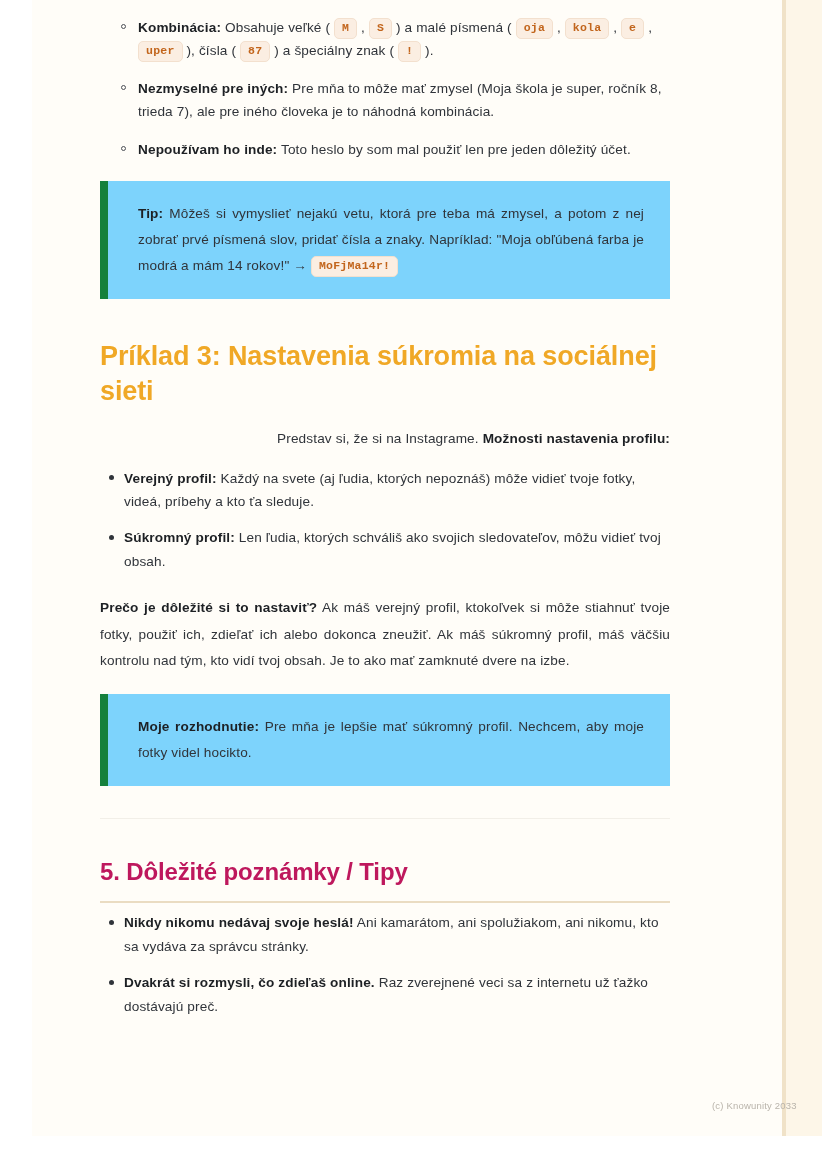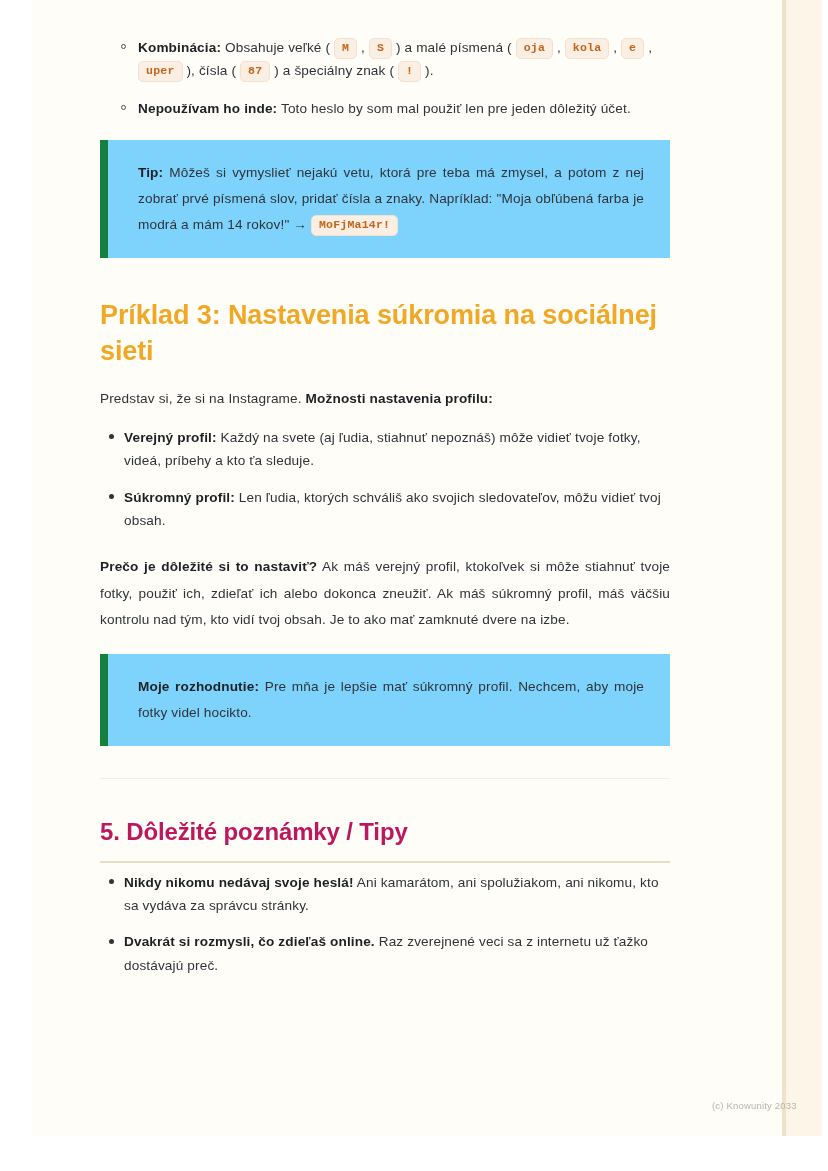--- a/index.html
+++ b/index.html
@@ -31,23 +31,23 @@
     width: 40px;
     height: 1136px;
     background: #fdf6e8;
     border-left: 4px solid #f0e2c8;
     box-sizing: border-box;
   }
 
   .content {
     position: absolute;
     left: 68px;
-    top: 0;
+    top: 8px;
     width: 570px;
-    padding-top: 36px;
+    padding-top: 8px;
     box-sizing: content-box;
   }
 
   
   .content, .content p, .content li {
     font-size: 13.6px;
     line-height: 1.72;
     color: #30343a;
     letter-spacing: 0.01em;
   }
@@ -149,20 +149,21 @@
   }
 
   hr.rule {
     border: 0;
     border-top: 1.5px solid #f2efe8;
     margin: 32px 0 0 0;
   }
 
   p.body {
     margin: 0 0 16px 0;
+    text-align: right;
   }
   p.justify {
     margin: 22px 0 0 0;
     text-align: justify;
     line-height: 1.94;
   }
 
   .arrow { color: #30343a; }
 
   
@@ -186,38 +187,41 @@
   <div class="right-strip"></div>
 
   <div class="content">
 
     <ul class="lvl2">
 
       <li>
         <span class="b">Kombinácia:</span><span> Obsahuje veľké ( </span><code class="chip">M</code><span> , </span><code class="chip">S</code><span> ) a malé písmená ( </span><code class="chip">oja</code><span> , </span><code class="chip">kola</code><span> , </span><code class="chip">e</code><span> , </span><code class="chip">uper</code><span> ), čísla ( </span><code class="chip">87</code><span> ) a špeciálny znak ( </span><code class="chip">!</code><span> ).</span>
       </li>
 
+      <li>
+        <span class="b">Nezmyselné pre iných:</span><span> Pre mňa to môže mať zmysel (Moja škola je super, ročník 8, trieda 7), ale pre iného človeka je to náhodná kombinácia.</span>
+      </li>
 
       <li>
         <span class="b">Nepoužívam ho inde:</span><span> Toto heslo by som mal použiť len pre jeden dôležitý účet.</span>
       </li>
 
     </ul>
 
     <div class="callout">
       <p><span class="b">Tip:</span><span> Môžeš si vymyslieť nejakú vetu, ktorá pre teba má zmysel, a potom z nej zobrať prvé písmená slov, pridať čísla a znaky. Napríklad: "Moja obľúbená farba je modrá a mám 14 rokov!" </span><span class="arrow">→</span> <code class="chip">MoFjMa14r!</code></p>
     </div>
 
     <h3 class="h3">Príklad 3: Nastavenia súkromia na sociálnej sieti</h3>
 
     <p class="body"><span>Predstav si, že si na Instagrame. </span><span class="b">Možnosti nastavenia profilu:</span></p>
 
     <ul class="lvl1">
       <li>
-        <span class="b">Verejný profil:</span><span> Každý na svete (aj ľudia, stiahnuť nepoznáš) môže vidieť tvoje fotky, videá, príbehy a kto ťa sleduje.</span>
+        <span class="b">Verejný profil:</span><span> Každý na svete (aj ľudia, ktorých nepoznáš) môže vidieť tvoje fotky, videá, príbehy a kto ťa sleduje.</span>
       </li>
       <li>
         <span class="b">Súkromný profil:</span><span> Len ľudia, ktorých schváliš ako svojich sledovateľov, môžu vidieť tvoj obsah.</span>
       </li>
     </ul>
 
     <p class="justify"><span class="b">Prečo je dôležité si to nastaviť?</span><span> Ak máš verejný profil, ktokoľvek si môže stiahnuť tvoje fotky, použiť ich, zdieľať ich alebo dokonca zneužiť. Ak máš súkromný profil, máš väčšiu kontrolu nad tým, kto vidí tvoj obsah. Je to ako mať zamknuté dvere na izbe.</span></p>
 
     <div class="callout">
       <p><span class="b">Moje rozhodnutie:</span><span> Pre mňa je lepšie mať súkromný profil. Nechcem, aby moje fotky videl hocikto.</span></p>

